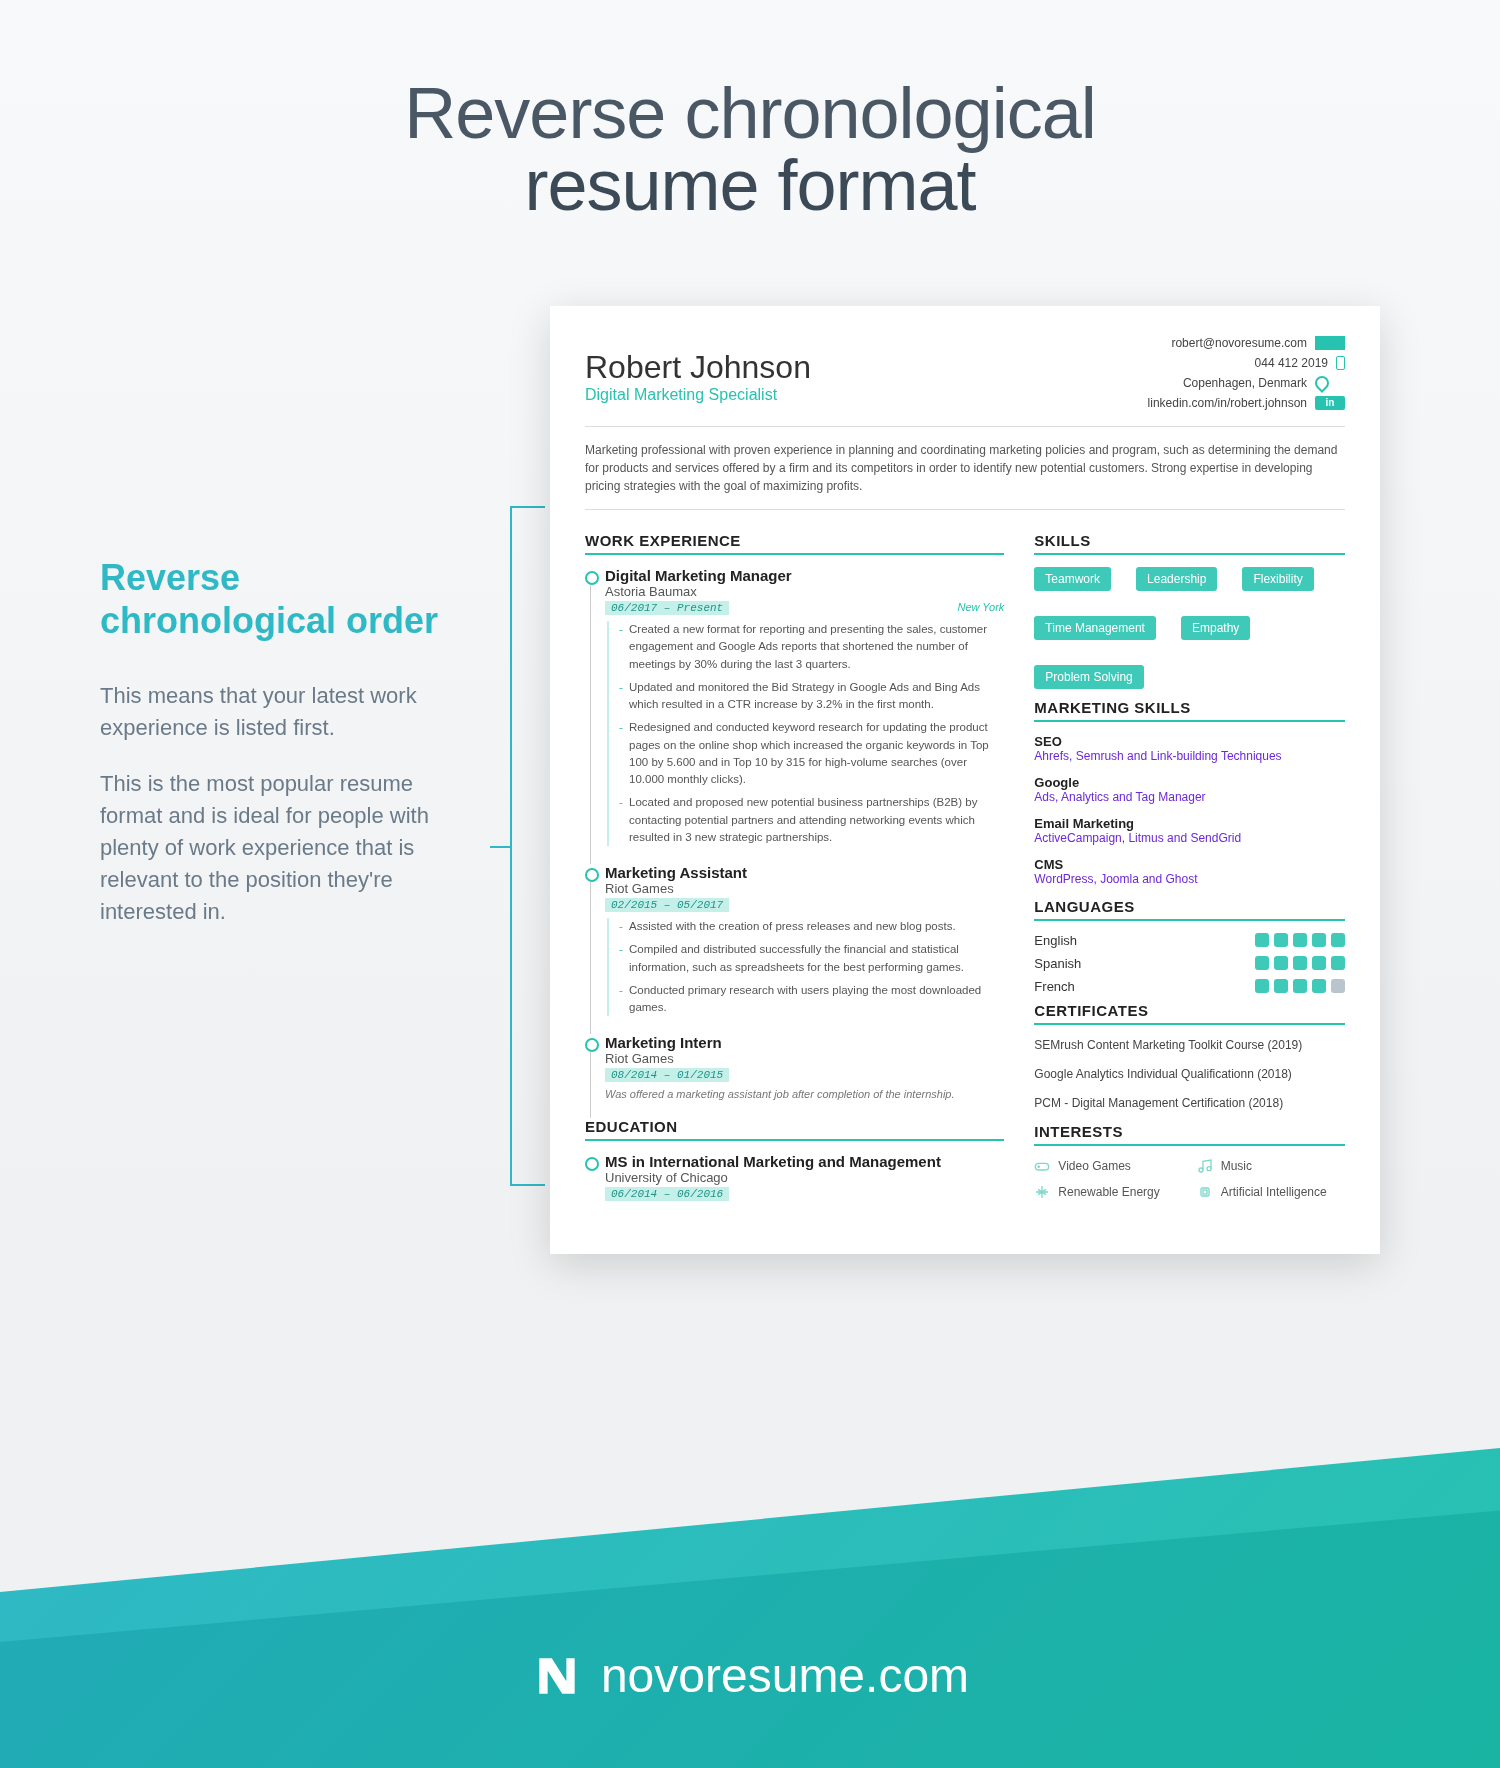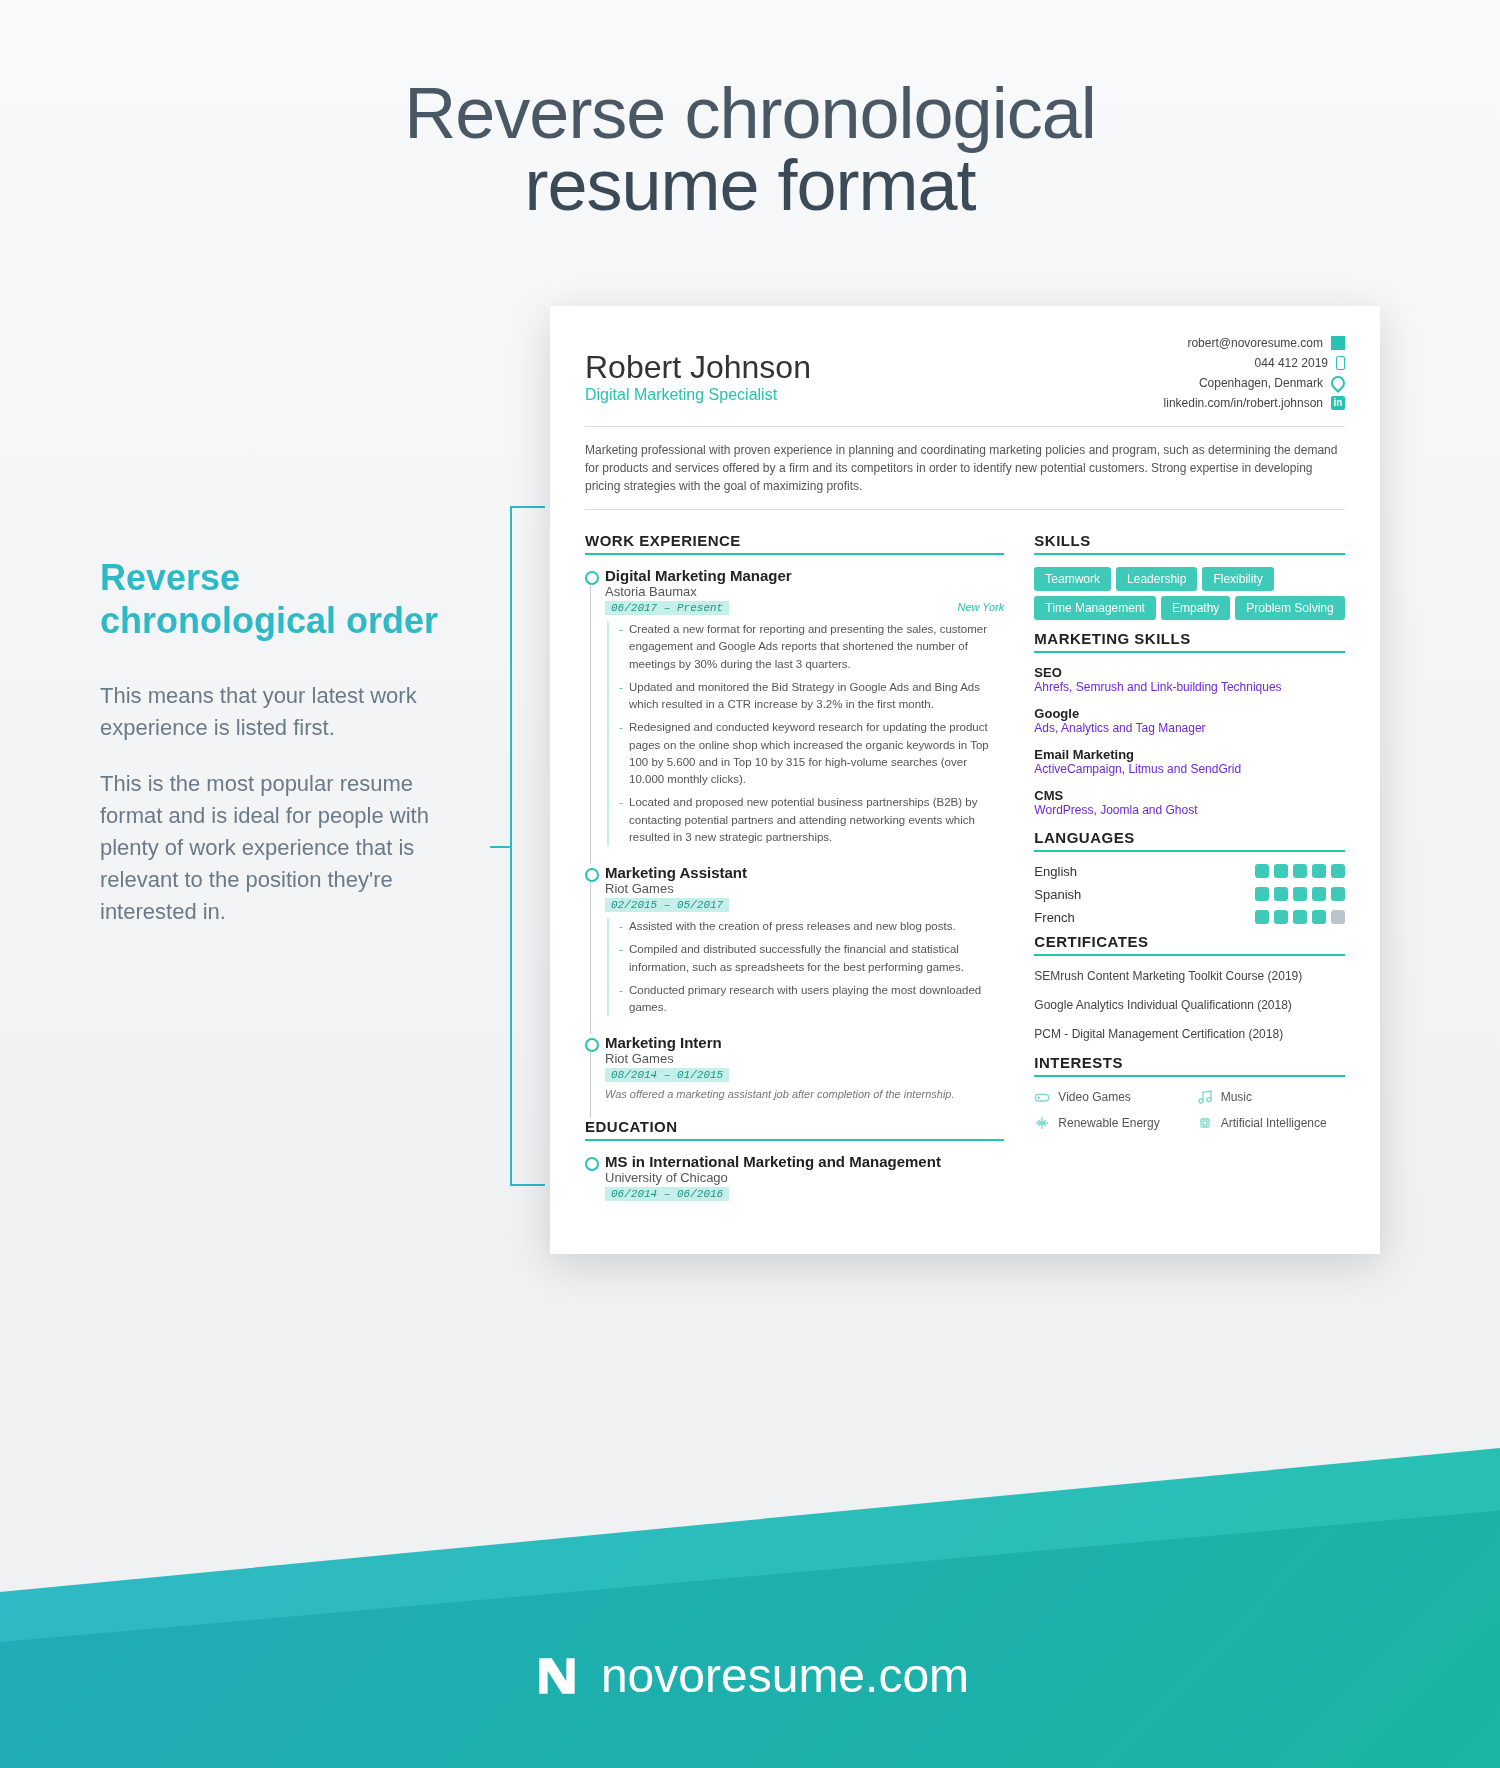--- a/index.html
+++ b/index.html
@@ -29,21 +29,21 @@
   padding: 30px 35px 35px 35px;
   font-size: 12px;
   color: #333;
   position: relative;
 }
 .resume-head { display: flex; justify-content: space-between; align-items: center; border-bottom: 1px solid #ddd; padding-bottom: 10px; }
 .resume-name { font-size: 32px; font-weight: 400; color: #333; }
 .resume-role { font-size: 16px; color: #27c2b0; font-weight: 500; }
 .contact-list { text-align: right; font-size: 12px; color: #444; }
 .contact-row { display: flex; justify-content: flex-end; align-items: center; gap: 8px; margin-bottom: 6px; }
-.contact-icon { width: 14px; height: 14px; background: #27c2b0; display: inline-block; }
+.contact-icon { width: 30px; height: 14px; background: #27c2b0; display: inline-block; }
 .contact-icon.phone { background: none; border: 1.5px solid #27c2b0; border-radius: 2px; width: 9px; height: 14px; }
 .contact-icon.pin { background: none; position: relative; }
 .contact-icon.pin::before { content:''; position:absolute; width:10px; height:10px; border:2px solid #27c2b0; border-radius:50% 50% 50% 0; transform:rotate(-45deg); left:0; top:0;}
 .contact-icon.in { background:#27c2b0; color:#fff; font-size:10px; font-weight:700; text-align:center; line-height:14px; border-radius:2px;}
 .summary { font-size: 12px; color: #555; line-height: 1.5; padding: 14px 0; border-bottom: 1px solid #ddd; }
 .resume-body { display: flex; gap: 30px; padding-top: 14px; }
 .col-left { flex: 1.35; }
 .col-right { flex: 1; }
 .section-title { font-size: 15px; font-weight: 800; color: #222; letter-spacing: 0.5px; border-bottom: 2px solid #27c2b0; padding-bottom: 4px; margin-bottom: 12px; margin-top: 8px; }
 .job { position: relative; padding-left: 20px; margin-bottom: 18px; }
@@ -52,21 +52,21 @@
 .job:last-child::after { display:none; }
 .job-title { font-size: 15px; font-weight: 700; color: #222; }
 .job-company { font-size: 13px; color: #555; margin-bottom: 2px; }
 .job-meta { display: flex; justify-content: space-between; font-size: 11px; font-style: italic; margin-bottom: 6px; }
 .job-dates { background: #c5f0ea; color: #1e9486; padding: 1px 6px; font-family: Liberation Mono, monospace; }
 .job-loc { color: #27c2b0; }
 .job-note { font-size: 11px; font-style: italic; color: #777; }
 .bullets { border-left: 2px solid #c5f0ea; margin-left: 2px; padding-left: 10px; }
 .bullet { font-size: 11.5px; color: #555; line-height: 1.5; margin-bottom: 6px; position: relative; padding-left: 10px; }
 .bullet::before { content:'-'; position:absolute; left:0; color:#27c2b0; }
-.skill-tags { display: flex; flex-wrap: wrap; gap: 5px; margin-bottom: 10px; }
+.skill-tags { display: flex; flex-wrap: wrap; gap: 25px; margin-bottom: 10px; }
 .tag { background: #3fc9b8; color: #fff; font-size: 12px; padding: 5px 11px; border-radius: 3px; }
 .mkt-skill { margin-bottom: 12px; }
 .mkt-skill-name { font-size: 13px; font-weight: 700; color: #222; }
 .mkt-skill-desc { font-size: 12px; color: #6d28d9; }
 .lang-row { display: flex; justify-content: space-between; align-items: flex-start; margin-bottom: 8px; font-size: 13px; }
 .dots { display: flex; gap: 5px; }
 .dot { width: 14px; height: 14px; border-radius: 3px; background: #3fc9b8; }
 .dot.off { background: #b8c5cc; }
 .cert { font-size: 12px; color: #444; margin-bottom: 12px; line-height: 1.4; }
 .interests { display: grid; grid-template-columns: 1fr 1fr; gap: 10px 14px; }

